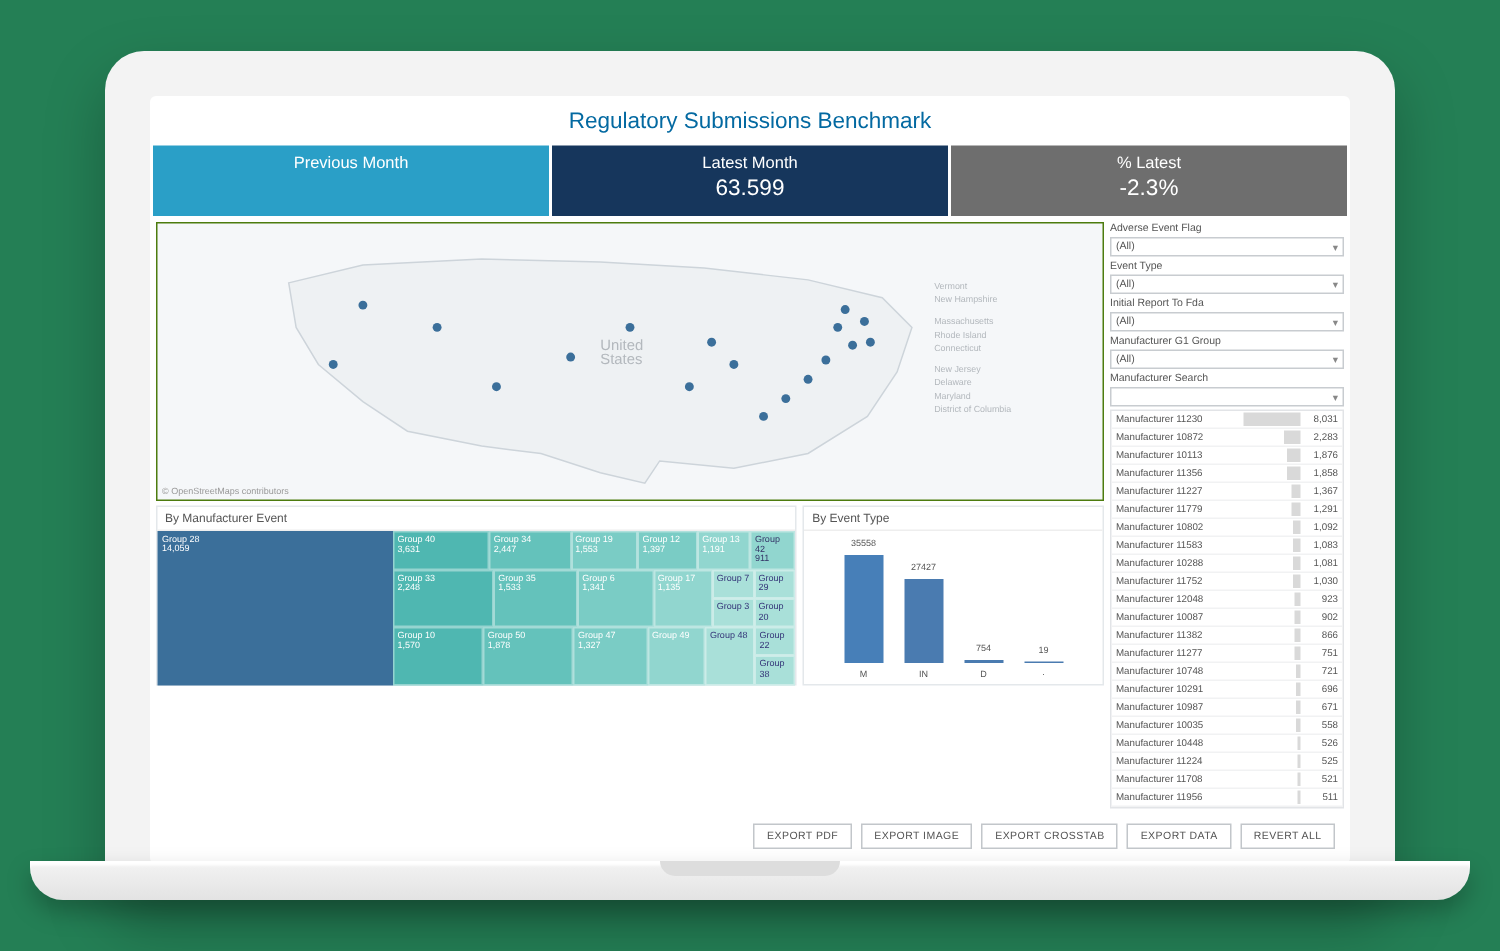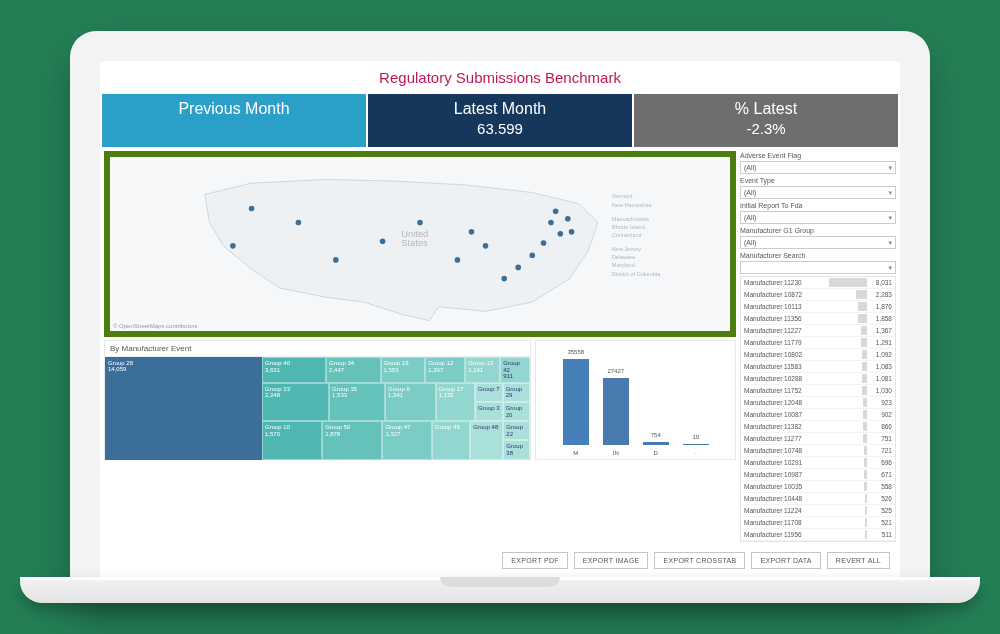--- a/index.html
+++ b/index.html
@@ -1,32 +1,32 @@
 <!DOCTYPE html>
 <html><head>
 <meta charset="utf-8">
 <style>
   * { box-sizing: border-box; margin: 0; padding: 0; font-family: "Segoe UI", Arial, sans-serif; }
   body { background: #247f55; display: flex; align-items: center; justify-content: center; min-height: 634px; }
   .laptop { width: 860px; background:#f3f3f3; border-radius:26px; padding:30px 30px 0 30px; box-shadow:0 18px 40px rgba(0,0,0,.25);}
   .screen { background:#fff; border-radius:4px; overflow:hidden; }
   .base { height:26px; background:linear-gradient(#f3f3f3,#e3e3e3); margin:0 -80px; border-radius:0 0 22px 22px; box-shadow:0 8px 16px rgba(0,0,0,.25), inset 0 3px 2px #fff;}
   .notch { width:120px;height:10px;margin:-2px auto 0 auto;background:#ddd;border-radius:0 0 12px 12px;}
-  .title { text-align:center; font-size:15px; padding:8px 0; color:#be185d; font-weight:400;}
+  .title { text-align:center; font-size:15px; padding:8px 0; color:#0369a1; font-weight:400;}
   .kpis { display:flex; gap:2px; padding:0 2px;}
   .kpi { flex:1; text-align:center; color:#fff; padding:6px 0 10px 0;}
-  .kpi .lbl{font-size:16px; font-weight:300;}
+  .kpi .lbl{font-size:11px; font-weight:300;}
   .kpi .val{font-size:15px; margin-top:2px;}
   .k1{background:#2a9fc7;}
   .k2{background:#16365c;}
   .k3{background:#6e6e6e;}
   .main { display:flex; gap:4px; padding:4px 4px 2px 4px;}
   .left { flex:1; display:flex; flex-direction:column; gap:3px;}
   .right { width:156px; display:flex; flex-direction:column; gap:2px; font-size:7px; color:#555;}
-  .mapbox{ background:#f5f7f9; height:186px; position:relative; border:6px solid #4d7c0f;}
+  .mapbox{ background:#f5f7f9; height:186px; position:relative; border:1px solid #4d7c0f;}
   .mapbox svg{width:100%;height:100%;}
   .attr{position:absolute;left:3px;bottom:2px;font-size:6px;color:#999;}
   .lowrow{display:flex; gap:4px; height:120px;}
   .panel{border:1px solid #e4e8eb;background:#fff;flex:1;display:flex;flex-direction:column;}
   .phead{font-size:8px;color:#555;padding:3px 5px;border-bottom:1px solid #eee;}
   .treemap{flex:1;display:flex;font-size:6px;color:#fff;}
   .tm-a{background:#3b6f9a;flex:1.35;padding:3px;}
   .tm-col{display:flex;flex-direction:column;flex:1;}
   .tm-row{display:flex;flex:1;}
   .tm{border:1px solid rgba(255,255,255,.4);padding:2px;line-height:1.1;}
@@ -149,20 +149,21 @@
                   <div class="tm-col" style="flex:.5">
                     <div class="tm c5" style="flex:1"><span>Group 22</span></div>
                     <div class="tm c5" style="flex:1"><span>Group 38</span></div>
                   </div>
                 </div>
               </div>
             </div>
           </div>
 
           <div class="panel barwrap">
+            <div class="phead">By Event Type</div>
             <div class="bars">
               <div class="bar" style="height:88%;background:#477fb8">
                   <span>35558</span>
                   <em>M</em>
                 </div>
               <div class="bar" style="height:68%">
                   <span>27427</span>
                   <em>IN</em>
                 </div>
               <div class="bar" style="height:3%">

